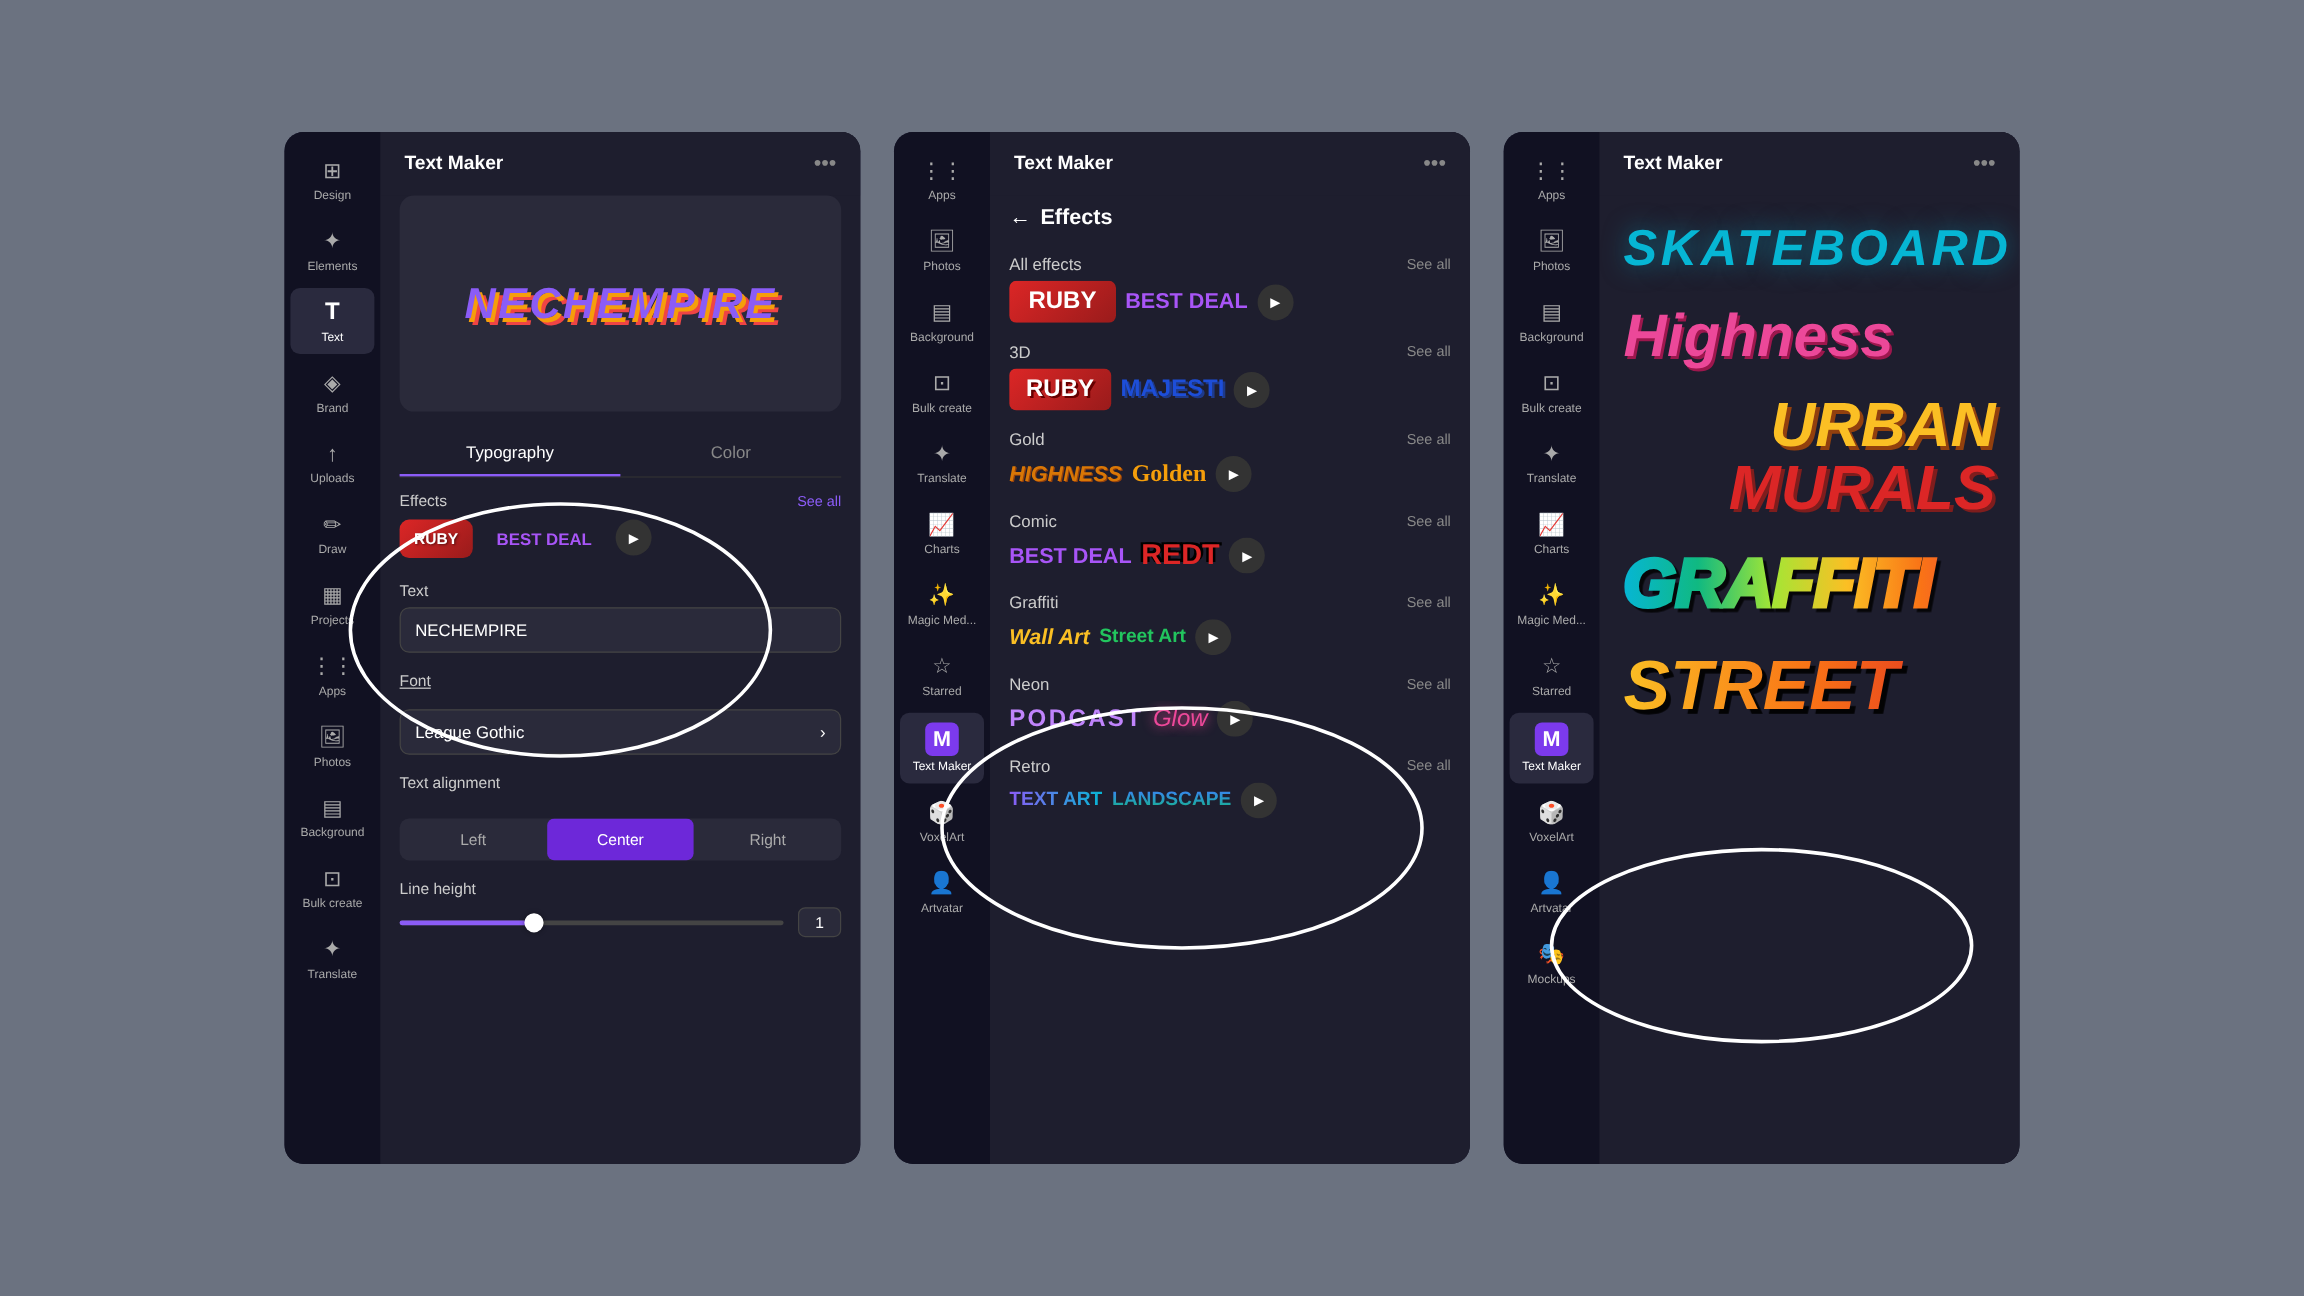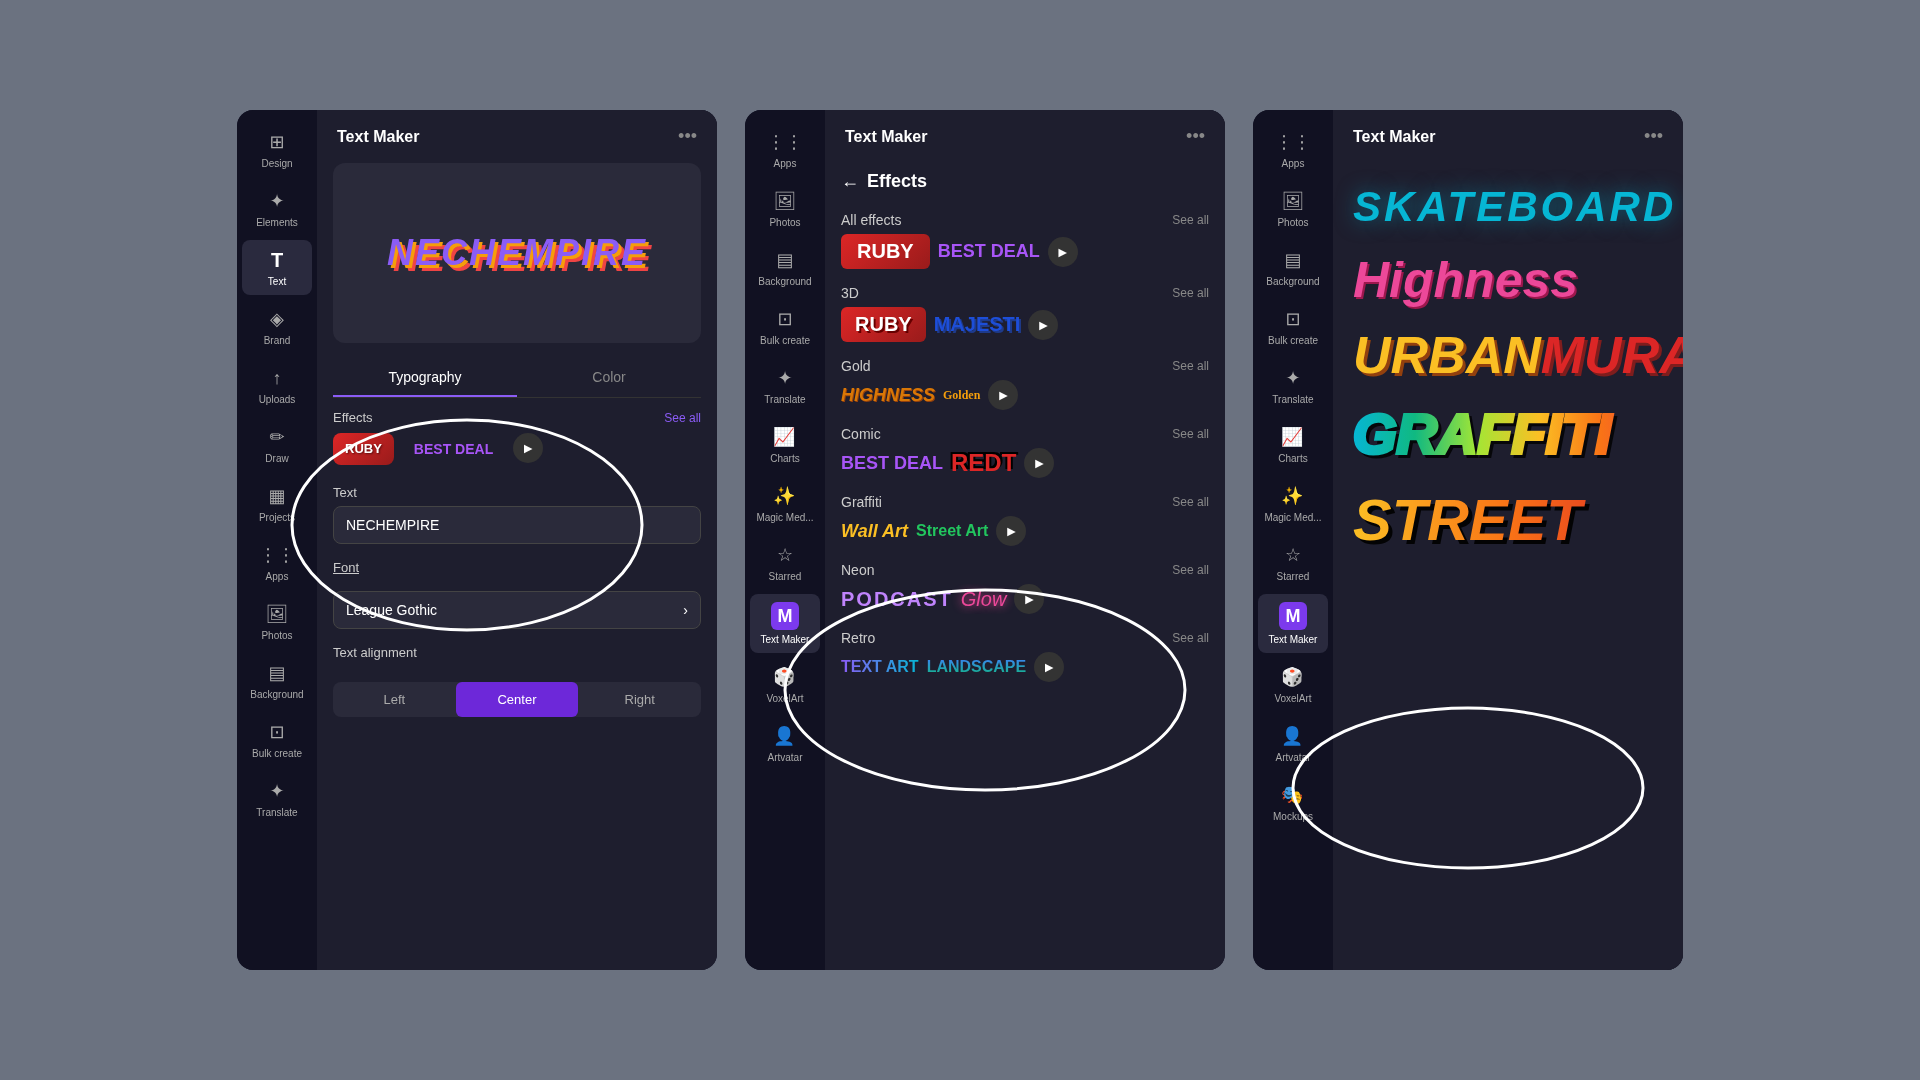--- a/index.html
+++ b/index.html
@@ -429,21 +429,21 @@
       color: #d97706;
       font-weight: 900;
       font-size: 18px;
       font-style: italic;
       text-shadow: 1px 1px 0 #92400e;
     }
 
     .p2-golden {
       color: #f59e0b;
       font-weight: 700;
-      font-size: 12px;
+      font-size: 20px;
       font-family: serif;
     }
 
     .p2-bestdeal-comic {
       color: #a855f7;
       font-weight: 900;
       font-size: 18px;
     }
 
     .p2-red-graffiti {
@@ -548,22 +548,23 @@
     .highness-text {
       font-size: 50px;
       font-weight: 900;
       color: #ec4899;
       font-style: italic;
       text-shadow: 2px 2px 0 #9d174d;
     }
 
     .urban-murals-block {
       display: flex;
-      flex-direction: row;
+      flex-direction: column;
       line-height: 1;
+      align-items: flex-end;
     }
 
     .urban-text {
       font-size: 52px;
       font-weight: 900;
       color: #fbbf24;
       text-transform: uppercase;
       font-style: italic;
       text-shadow: 3px 3px 0 #92400e;
     }
@@ -717,20 +718,30 @@
 
         <div class="alignment-section">
           <div class="align-label">Text alignment</div>
           <div class="align-buttons">
             <button class="align-btn">Left</button>
             <button class="align-btn active">Center</button>
             <button class="align-btn">Right</button>
           </div>
         </div>
 
+        <div class="line-height-section">
+          <div class="line-height-label">Line height</div>
+          <div class="slider-row">
+            <div class="slider-track">
+              <div class="slider-fill"></div>
+              <div class="slider-thumb"></div>
+            </div>
+            <div class="slider-value">1</div>
+          </div>
+        </div>
       </div>
     </div>
 
     <svg class="panel-svg-overlay" viewBox="0 0 480 860" xmlns="http://www.w3.org/2000/svg">
       <ellipse cx="230" cy="415" rx="175" ry="105" fill="none" stroke="white" stroke-width="3"></ellipse>
     </svg>
   </div>
 
   <div class="panel-wrapper">
     <div class="panel" style="width: 480px;">

